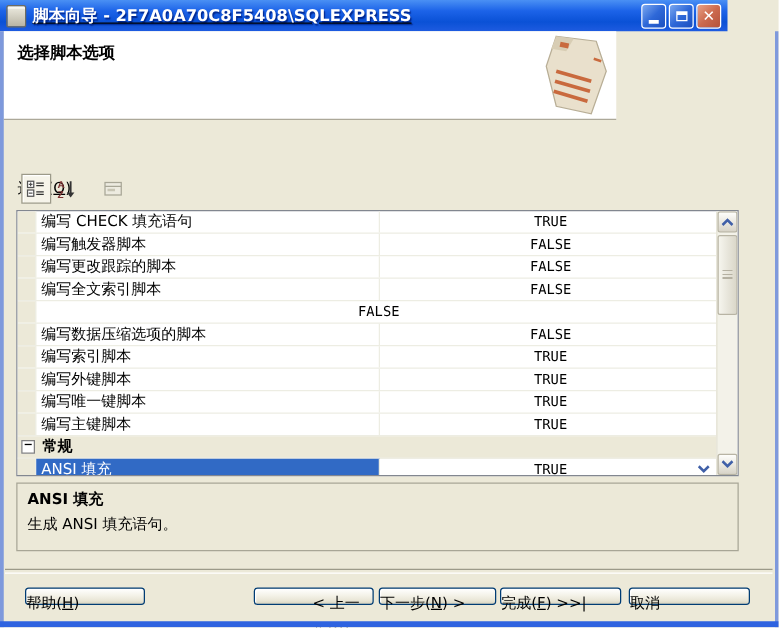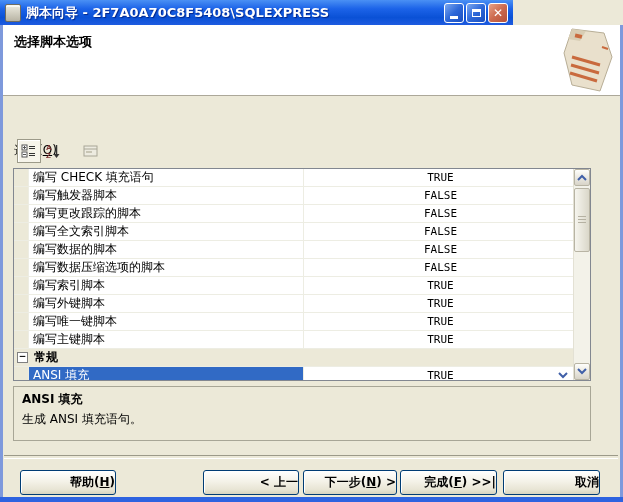--- a/index.html
+++ b/index.html
@@ -1,39 +1,39 @@
 <!DOCTYPE html>
 <html><head>
 <meta charset="utf-8">
 <style>
   html,body{margin:0;padding:0;background:#fff;}
   .window{position:relative;width:623px;height:502px;overflow:hidden;
     font-family:"DejaVu Sans","Liberation Sans",sans-serif;font-size:12px;color:#000;
     background:#ECE9D8;}
   
-  .titlebar{position:absolute;left:0;top:0;width:513px;height:25px;
+  .titlebar{position:absolute;left:0;top:0;width:582px;height:25px;
     background:linear-gradient(180deg,#4A90F4 0%,#1C63E8 35%,#0A51D6 70%,#1E5BE0 100%);
-    display:flex;align-items:center;padding-left:5px;box-sizing:border-box;}
+    display:flex;align-items:center;padding-left:5px;box-sizing:border-box;text-decoration:underline;}
   .title-icon{width:14px;height:16px;margin-right:5px;flex:none;
     background:linear-gradient(180deg,#EDEBE0,#B8B4A4);border:1px solid #6E6C60;border-radius:2px;
     box-shadow:inset 0 2px 0 #F8F7F0;}
   .title-text{color:#fff;font-weight:bold;font-size:13px;text-shadow:1px 1px 1px #00268C;white-space:nowrap;}
   .tb-btns{position:absolute;right:5px;top:3px;display:flex;gap:2px;}
   .tb-btn{width:20px;height:20px;border:1px solid #fff;border-radius:3px;box-sizing:border-box;
     display:flex;align-items:center;justify-content:center;}
   .tb-btn.bluebtn{background:linear-gradient(135deg,#7BA8F0 0%,#2E68D8 50%,#1B4FC0 100%);}
   .tb-btn.closebtn{background:linear-gradient(135deg,#E8A287 0%,#CC6A4E 50%,#B5523B 100%);}
   .glyph-min{width:8px;height:3px;background:#fff;margin-top:9px;}
   .glyph-max{width:9px;height:8px;border:1px solid #fff;border-top:3px solid #fff;box-sizing:border-box;}
   .glyph-x{color:#fff;font-weight:bold;font-size:12px;line-height:1;}
   .edge-l,.edge-r{position:absolute;top:25px;bottom:0;width:3px;background:#7E99DC;z-index:5;}
   .edge-l{left:0}.edge-r{right:0}
   .edge-b{position:absolute;left:0;right:0;bottom:0;height:5px;background:#2E63E0;z-index:6;}
   
-  .header{position:absolute;left:3px;top:25px;width:617px;height:70px;background:#fff;
+  .header{position:absolute;left:3px;top:25px;width:490px;height:70px;background:#fff;
     border-bottom:1px solid #ACA899;}
   .header-title{position:absolute;left:11px;top:8px;font-weight:bold;font-size:13px;}
   .header-sub{position:absolute;left:27px;top:28px;font-size:12px;}
   .wizard-art{position:absolute;right:2px;top:2px;}
   
   .options-label{position:absolute;left:14px;top:110px;margin-top:32px;}
   .acckey{text-decoration:underline;}
   .toolbar{position:absolute;left:17px;top:138px;display:flex;align-items:center;height:26px;}
   .tool-btn{width:24px;height:24px;display:flex;align-items:center;justify-content:center;box-sizing:border-box;}
   .tool-btn.pressed{border:1px solid #9C9A89;background:#F6F4EA;box-shadow:inset 1px 1px 0 #fff;}
@@ -64,24 +64,24 @@
     background:linear-gradient(90deg,#F6F5EE,#DAD7C9);border:1px solid #B8B4A4;border-radius:2px;box-sizing:border-box;}
   .sthumb .grip{position:absolute;left:3px;right:3px;top:27px;height:8px;
     background:repeating-linear-gradient(180deg,#B5B1A2 0 1px,transparent 1px 3px);}
   
   .descbox{position:absolute;left:13px;top:386px;width:578px;height:55px;background:#ECE9D8;
     border:1px solid #A8A696;box-sizing:border-box;padding:4px 8px;}
   .desc-title{font-weight:bold;margin-bottom:3px;}
   
   .etched{position:absolute;left:4px;top:455px;width:614px;height:2px;
     border-top:1px solid #9C9A89;border-bottom:1px solid #FFFFFF;}
-  .xpbtn{position:absolute;top:470px;height:25px;box-sizing:border-box;
-    border:1px solid #003C74;border-radius:3px;text-align:right;line-height:22px;
+  .xpbtn{position:absolute;top:470px;height:14px;box-sizing:border-box;
+    border:1px solid #003C74;border-radius:3px;text-align:left;line-height:22px;
     background:linear-gradient(180deg,#FFFFFF 0%,#F4F2E8 45%,#E8E5D5 80%,#D8D4C0 100%);
-    box-shadow:inset 1px 1px 0 #fff;font-size:12px;cursor:default;font-weight:bold;}
+    box-shadow:inset 1px 1px 0 #fff;font-size:12px;cursor:default;}
   .btn-help{left:20px;width:96px;}
   .btn-back{left:203px;width:96px;padding-left:46px;}
   .btn-next{left:303px;width:94px;}
   .btn-finish{left:400px;width:97px;}
   .btn-cancel{left:503px;width:97px;}
 </style>
 </head>
 <body>
 
 <div class="window">
@@ -173,21 +173,20 @@
           <span class="g-name">编写更改跟踪的脚本</span>
           <span class="g-val">FALSE</span>
         </div>
       <div class="grow">
           <span class="g-indent"></span>
           <span class="g-name">编写全文索引脚本</span>
           <span class="g-val">FALSE</span>
         </div>
       <div class="grow">
           <span class="g-indent"></span>
-          <span class="g-name">编写数据的脚本</span>
           <span class="g-val">FALSE</span>
         </div>
       <div class="grow">
           <span class="g-indent"></span>
           <span class="g-name">编写数据压缩选项的脚本</span>
           <span class="g-val">FALSE</span>
         </div>
       <div class="grow">
           <span class="g-indent"></span>
           <span class="g-name">编写索引脚本</span>

